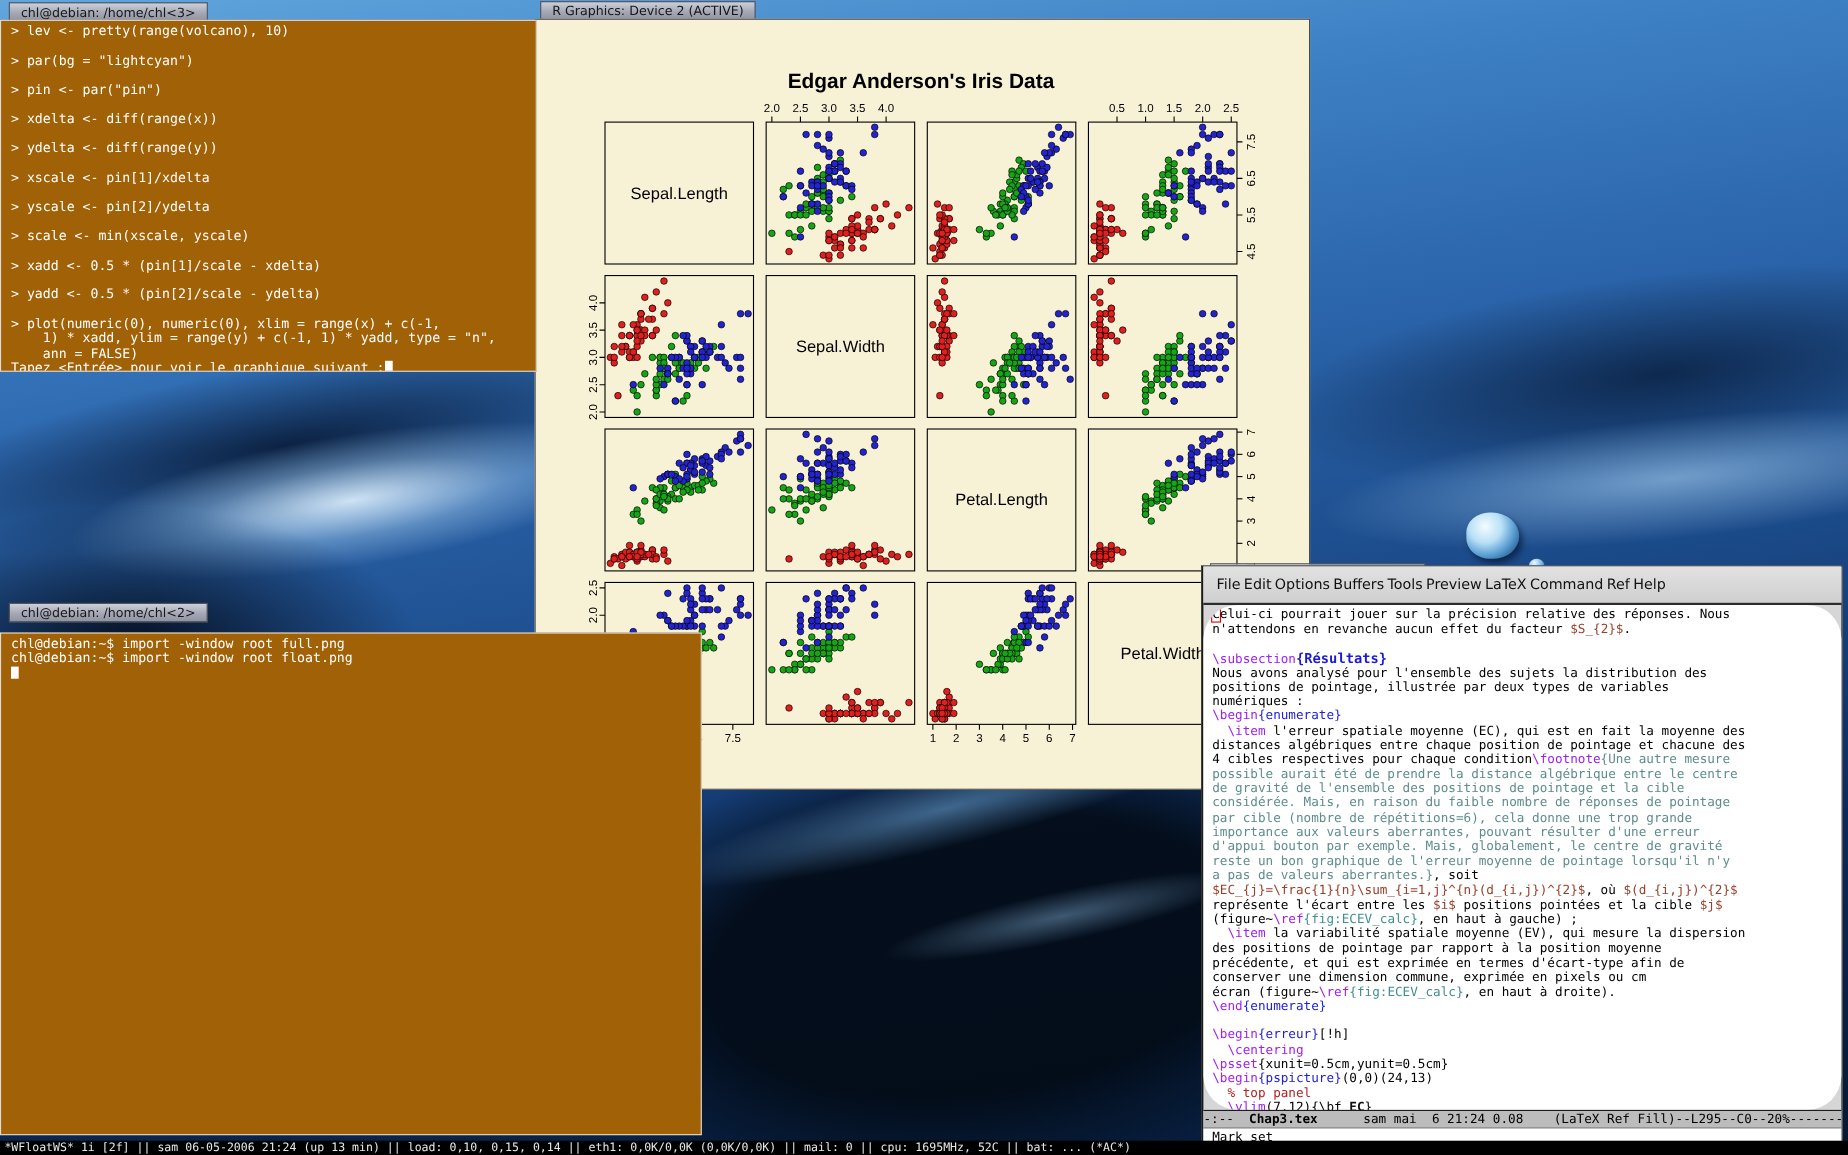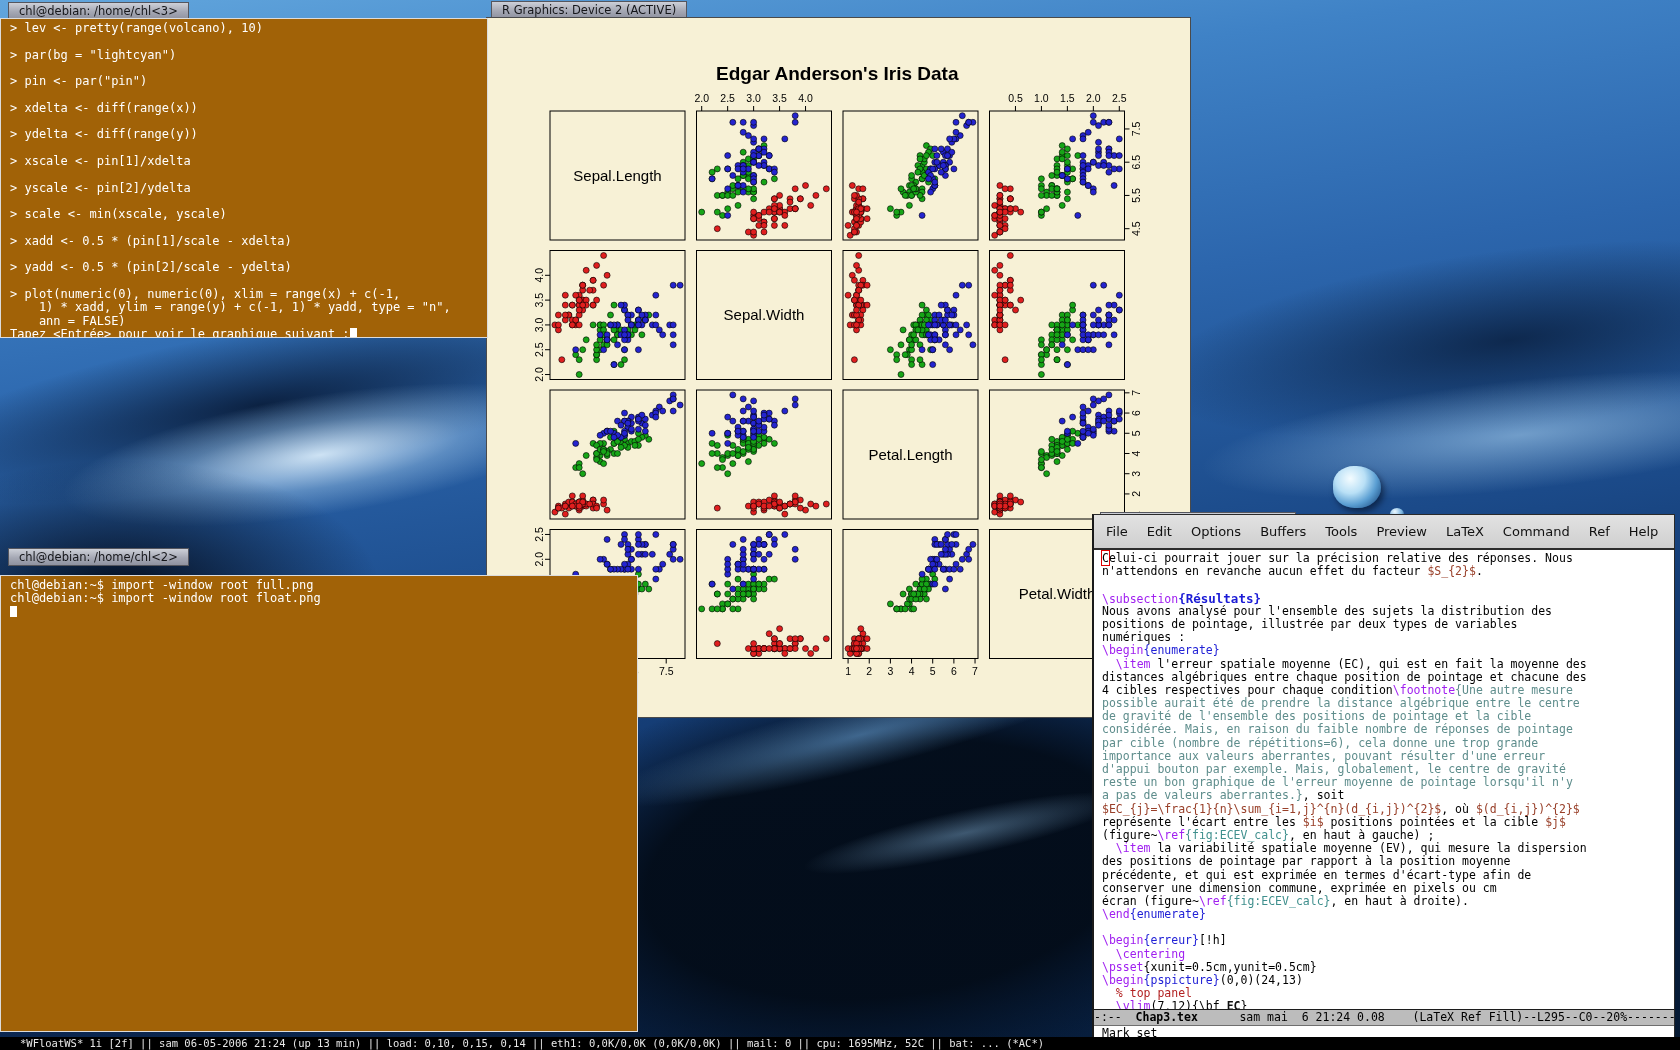--- a/index.html
+++ b/index.html
@@ -18,43 +18,43 @@
   .term pre{margin:0;padding:3px 0 0 9px;color:#fff;font-family:"DejaVu Sans Mono",monospace;
     font-size:12px;line-height:13.3px;}
   .cursor{display:inline-block;width:7px;height:11px;background:#fff;vertical-align:-1px;}
   
   #rwin-body{position:absolute;left:486px;top:17px;width:703px;height:699px;
     background:#f7f1d6;border:1px solid #4a4a4a;z-index:2;}
   
   #emacs{position:absolute;left:1092px;top:514px;width:580px;height:527px;
     background:#d6d6d6;border:1px solid #2a2a2a;border-left:2px solid #1a1a1a;z-index:5;
     display:flex;flex-direction:column;}
-  #emacs-menubar{height:33px;display:flex;align-items:center;gap:19px;padding:0 12px;
+  #emacs-menubar{height:33px;display:flex;align-items:center;gap:3px;padding:0 12px;
     background:linear-gradient(180deg,#e2e2e2,#cfcfcf);border-bottom:2px solid #2c2c2c;
     font-size:13px;color:#111;}
   #emacs-text{flex:1;background:#fff;padding:2px 0 0 8px;overflow:hidden;
-    font-family:"DejaVu Sans Mono",monospace;font-size:11.5px;line-height:13.2px;color:#000;}
+    font-family:"DejaVu Sans Mono",monospace;font-size:11.5px;line-height:13.2px;color:#000;border-radius:31px;}
   .eline{white-space:pre;height:13.2px;}
   .e-k{color:#a020f0;}            
   .e-b{color:#2121d6;}            
   .e-sb{color:#1b1bd6;font-weight:bold;font-size:12.5px;} 
   .e-m{color:#99402a;}            
   .e-f{color:#5e8d8c;}            
   .e-t{color:#3f8f8d;}            
   .e-c{color:#b22222;}            
   .e-bb{color:#111;font-weight:bold;}
   .e-cur{border:1px solid #e00000;margin:-1px;}
   #emacs-modeline{height:15px;background:#bcbcbc;border-top:1px solid #1c1c1c;border-bottom:1px solid #6f6f6f;
     font-family:"DejaVu Sans Mono",monospace;font-size:11.5px;line-height:14px;white-space:pre;overflow:hidden;color:#000;}
   #emacs-minibuffer{height:16px;background:#fff;font-family:"DejaVu Sans Mono",monospace;
     font-size:11.5px;line-height:15px;padding-left:8px;color:#000;white-space:pre;}
   
   #taskbar{position:absolute;left:0;top:1037px;width:1680px;height:13px;background:#000;
     color:#e8e8e8;font-family:"DejaVu Sans Mono",monospace;font-size:10.5px;line-height:13px;
-    white-space:nowrap;z-index:6;padding-left:20px;box-sizing:border-box;}
+    white-space:nowrap;z-index:6;padding-left:4px;box-sizing:border-box;}
 </style>
 </head>
 <body>
 
 <div id="wallpaper">
   <div class="wp-blob" style="left:-120px;top:330px;width:760px;height:150px;transform:rotate(-10deg);
               background:radial-gradient(closest-side,rgba(6,22,48,.85),rgba(6,22,48,0));"></div>
   <div class="wp-blob" style="left:60px;top:395px;width:520px;height:120px;transform:rotate(-9deg);
               background:radial-gradient(closest-side,rgba(224,242,255,.9),rgba(190,225,250,.35) 55%,rgba(190,225,250,0));"></div>
   <div class="wp-blob" style="left:-140px;top:460px;width:520px;height:260px;

